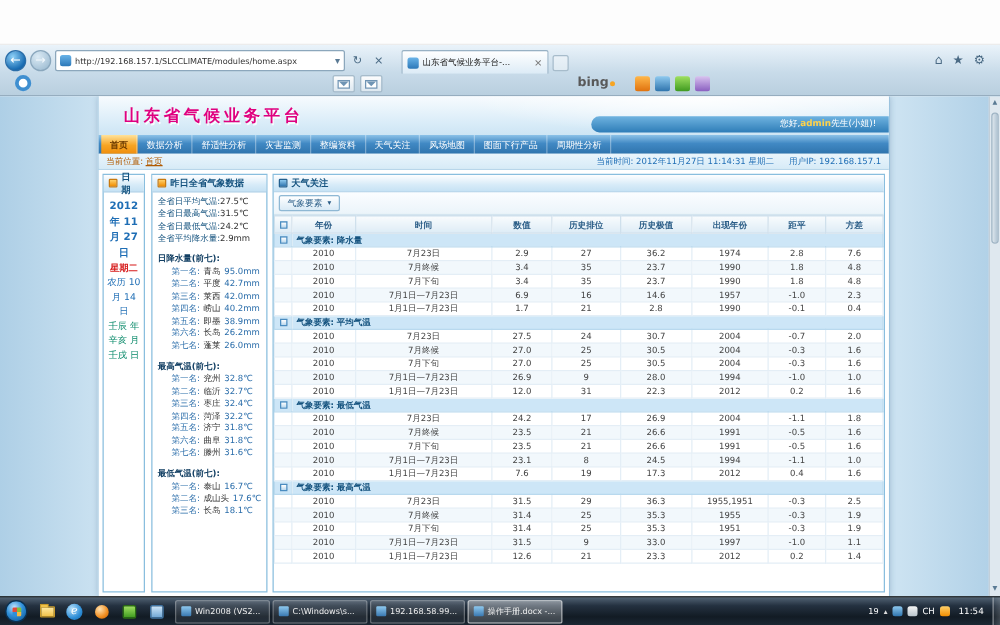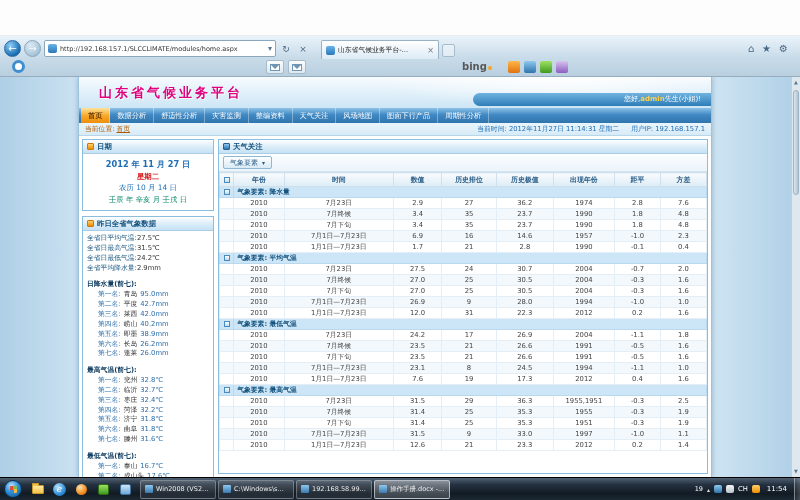--- a/index.html
+++ b/index.html
@@ -54,21 +54,21 @@
 
   .content{display:flex;gap:4px;padding:3px;height:341px;background:#fff}
 
   
   .panel{border:1px solid #89bede;background:#fff}
   .panel-hd{display:flex;align-items:center;gap:3px;height:14px;padding:0 4px;background:linear-gradient(#fefeff,#d7ebf8 60%,#c6e2f4);border-bottom:1px solid #a9cde6;font-size:7.4px;font-weight:bold;color:#15537f;flex:none}
   .hd-ico{width:7px;height:7px;background:linear-gradient(#ffd06a,#f08c00);border:1px solid #c87a10;border-radius:1px;flex:none}
   .hd-ico.blue{background:linear-gradient(#8ec9ef,#2f74ad);border-color:#24608f}
 
   
-  .sidebar{width:132px;flex:none;display:flex;flex-direction:column;gap:5px}
+  .sidebar{width:132px;flex:none;display:flex;flex-direction:row;gap:5px}
   .date-body{padding:4px 2px 5px;text-align:center;font-size:7.4px;line-height:1.55;color:#15537f}
   .date-line{font-size:8.2px;font-weight:bold;color:#1f6eb5}
   .weekday{color:#d61a1a;font-weight:bold}
   .lunar{color:#1f6eb5}
   .ganzhi{color:#0a8a6a}
   .wx-body{padding:3px 4px;font-size:6.8px;color:#15537f;line-height:1.45}
   .stat-row{display:flex;justify-content:flex-start;white-space:nowrap}
   .stat-value{color:#333}
   .list-title{font-weight:bold;color:#123f63;margin-top:7px}
   .rank-row{display:flex;gap:3px;padding-left:11px;white-space:nowrap}

